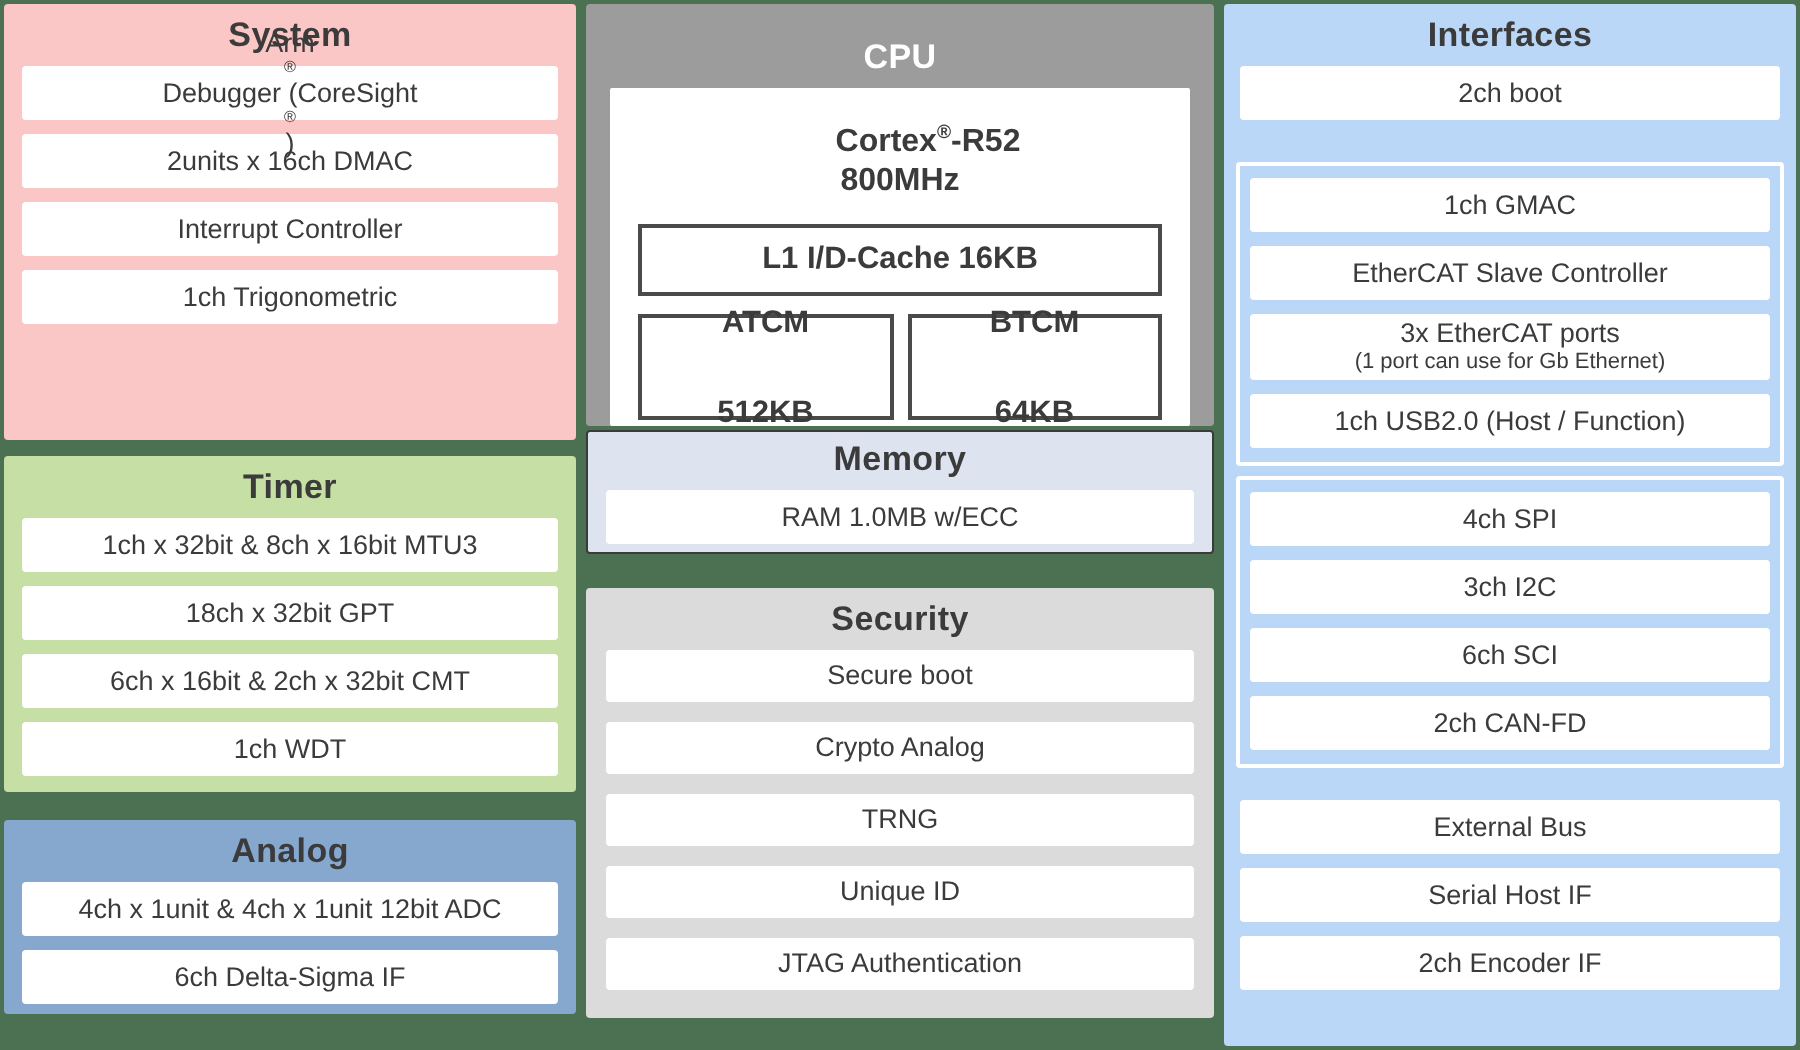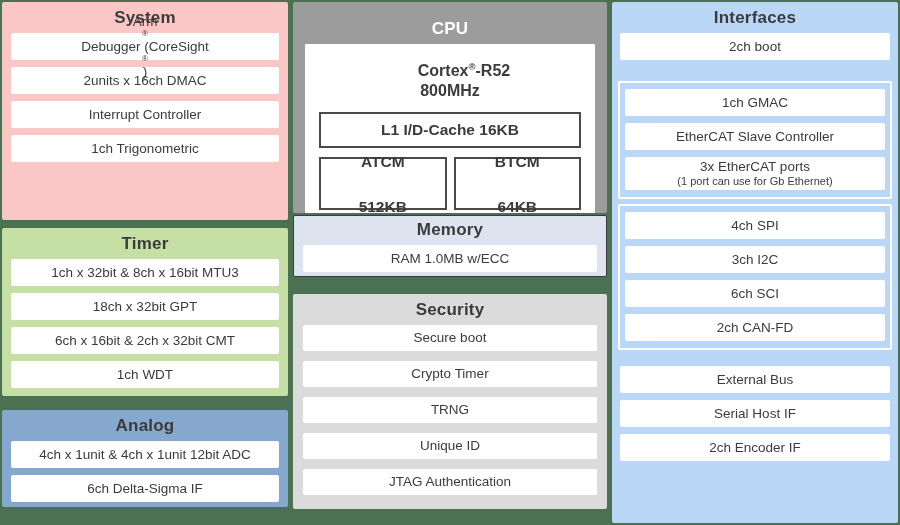--- a/index.html
+++ b/index.html
@@ -126,21 +126,21 @@
     </div>
 
     <div class="block memory-block">
       <div class="block-title">Memory</div>
       <div class="item">RAM 1.0MB w/ECC</div>
     </div>
 
     <div class="block security-block">
       <div class="block-title">Security</div>
       <div class="item">Secure boot</div>
-      <div class="item">Crypto Timer</div>
+      <div class="item">Crypto Analog</div>
       <div class="item">TRNG</div>
       <div class="item">Unique ID</div>
       <div class="item">JTAG Authentication</div>
     </div>
 
   </div>
 
   <div class="col col-right">
 
     <div class="block interfaces-block">
@@ -149,20 +149,21 @@
 
       <div class="gap14"></div>
 
       <div class="if-group">
         <div class="item">1ch GMAC</div>
         <div class="item">EtherCAT Slave Controller</div>
         <div class="item tall">
           <span>3x EtherCAT ports</span>
           <span class="sub">(1 port can use for Gb Ethernet)</span>
         </div>
+        <div class="item">1ch USB2.0 (Host / Function)</div>
       </div>
 
       <div class="gap5"></div>
 
       <div class="if-group">
         <div class="item">4ch SPI</div>
         <div class="item">3ch I2C</div>
         <div class="item">6ch SCI</div>
         <div class="item">2ch CAN-FD</div>
       </div>

